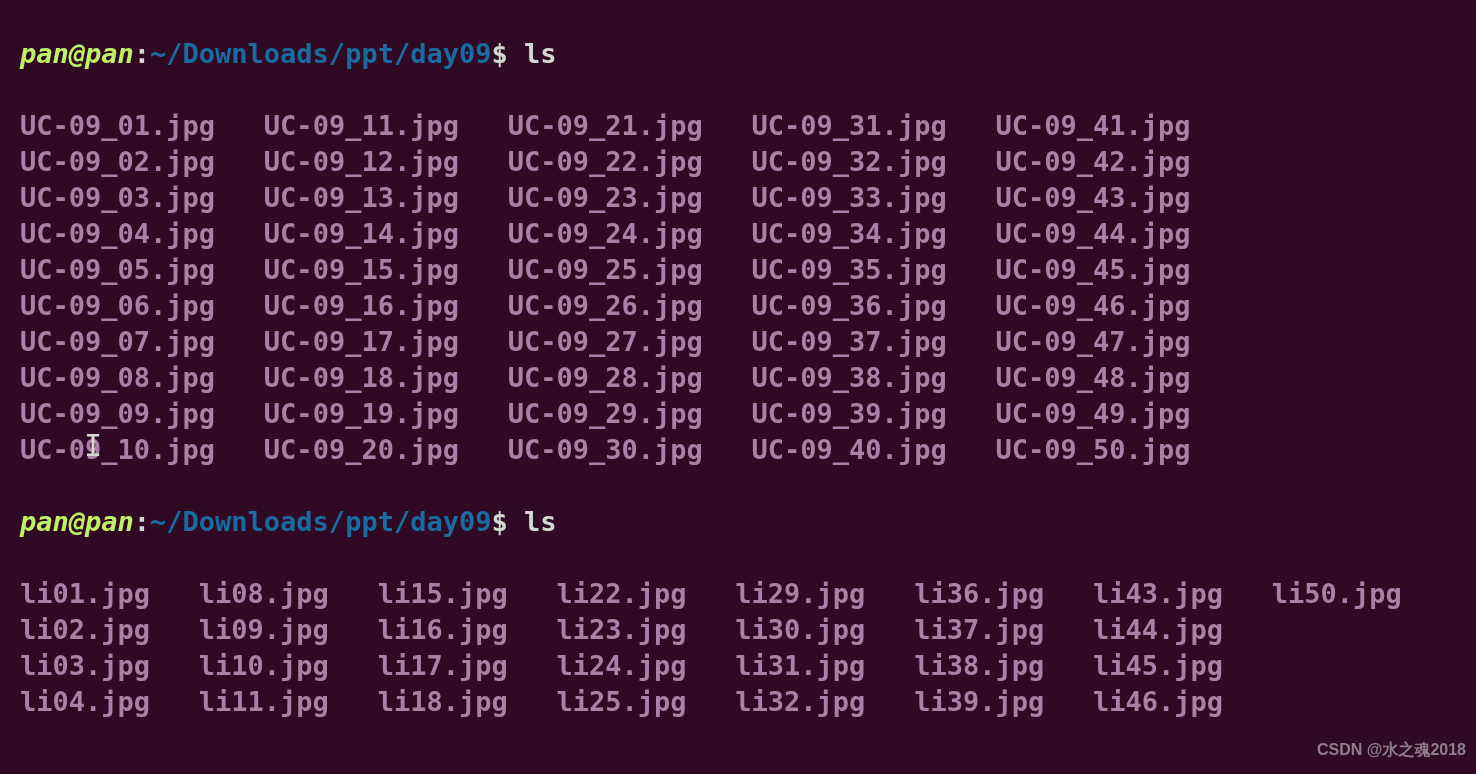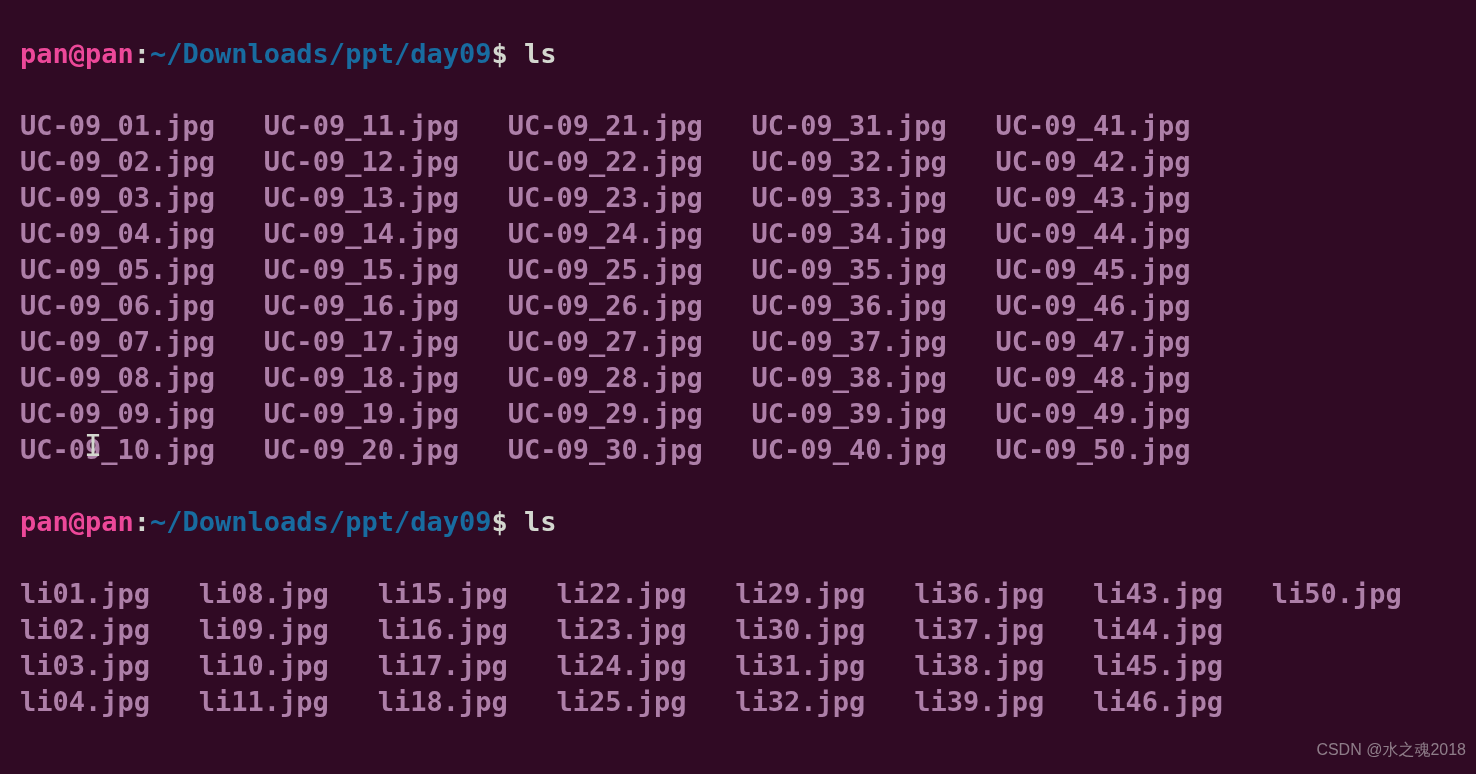--- a/index.html
+++ b/index.html
@@ -14,40 +14,40 @@
     letter-spacing: 0px;
   }
   .terminal {
     background: #300a24;
     padding: 0 0 8px 20px;
     white-space: pre;
     overflow: hidden;
     width: 1456px;
     height: 770px;
   }
-  .user { color: #ec4899; }
+  .user { color: #bef264; font-style: italic; }
   .path { color: #186ca0; margin-top: 21px; }
   .cmd  { color: #d3d7cf; }
   .file { color: #ad7fa8; }
   .col  { color: #d3d7cf; }
   .ibeam {
     position: absolute;
     left: 84px;
     top: 428px;
     color: #d3d7cf;
     font-weight: 400;
     font-size: 30px;
     pointer-events: none;
   }
   .watermark {
     position: fixed;
     right: 10px;
     bottom: 6px;
     font-size: 16px;
-    font-weight: 400;
+    font-weight: 700;
     font-family: sans-serif;
     color: rgba(220,220,220,0.55);
     letter-spacing: 0;
   }
 </style>
 </head>
 <body>
 
 <div class="terminal">
 <div><span class="user">pan@pan</span><span class="col">:</span><span class="path">~/Downloads/ppt/day09</span><span class="col">$</span><span class="cmd"> ls</span></div>

